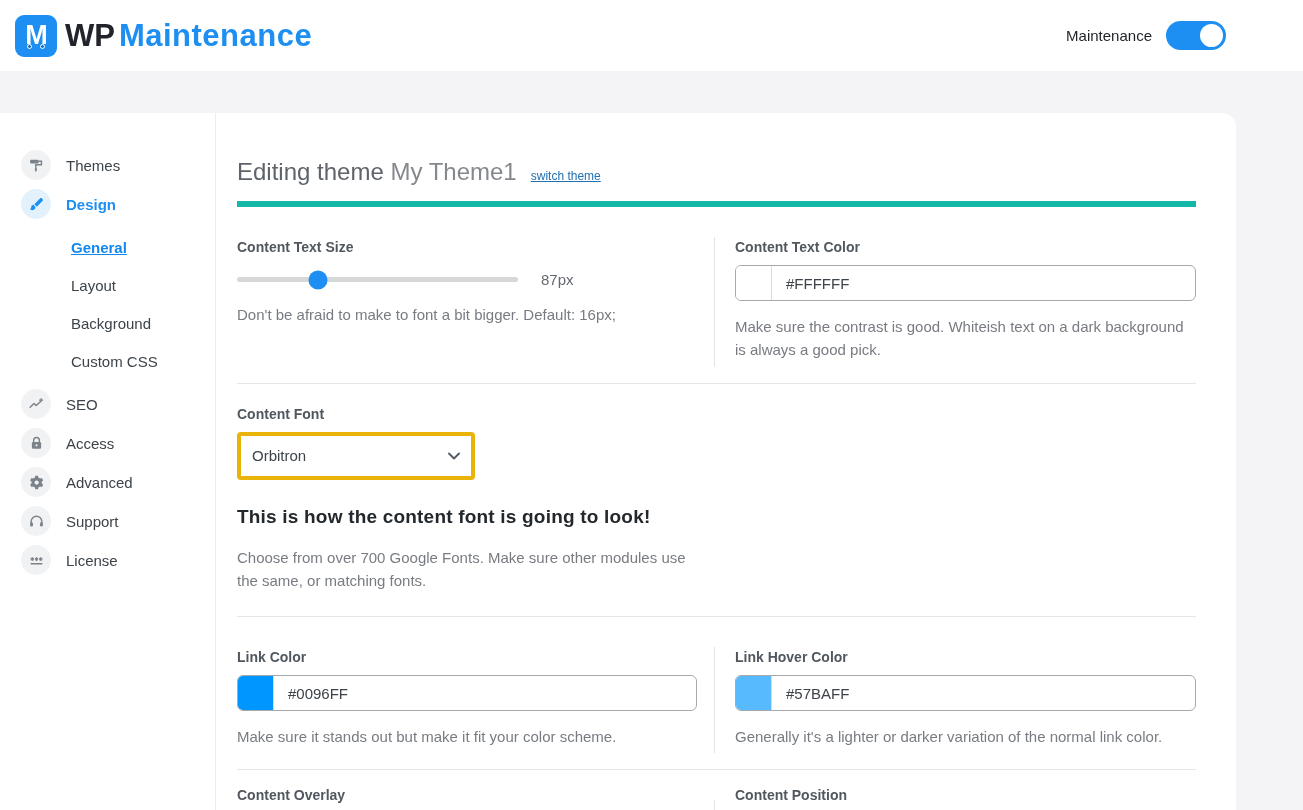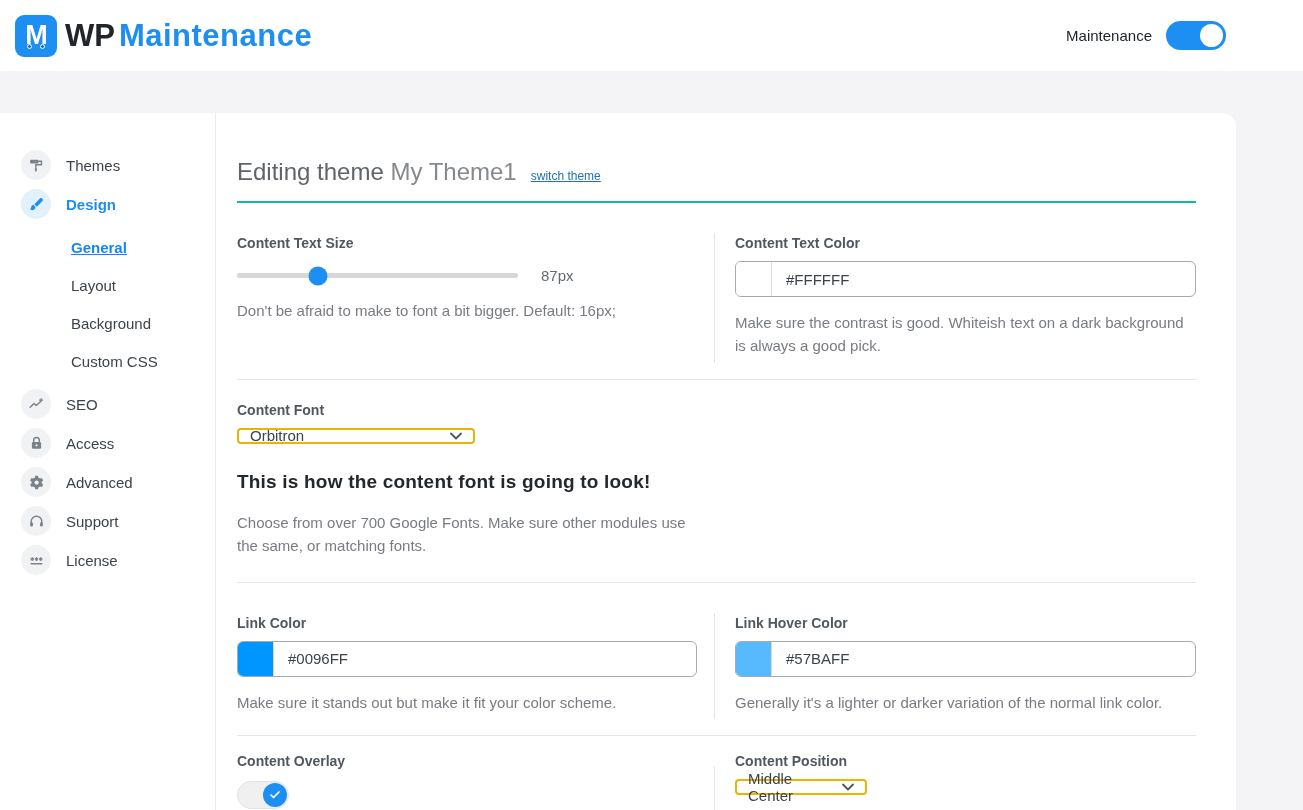--- a/index.html
+++ b/index.html
@@ -56,21 +56,21 @@
   .side-ico svg { width:17px; height:17px; }
   .side-ico.active { background:#e2f1fc; }
   .side-label { margin-left:15px; font-size:15px; color:#3c434a; }
   .side-label.active { color:#1e8ff2; font-weight:bold; }
   .sub-list { margin:1px 0 6px 71px; }
   .sub-item { height:38px; display:flex; align-items:center; font-size:15px; color:#3c434a; cursor:pointer; }
   .sub-item.active { color:#1187ef; font-weight:bold;text-decoration:underline; }
 
   
   .main { position:absolute; left:216px; top:0; right:0; bottom:0; padding:45px 40px 0 21px; }
-  .page-head { display:flex; align-items:baseline; gap:14px; padding-bottom:15px; border-bottom:2px solid #14b8a6; }
+  .page-head { display:flex; align-items:baseline; gap:14px; padding-bottom:15px; border-bottom:6px solid #14b8a6; }
   .page-title { font-size:24px; font-weight:normal; }
   .title-prefix { color:#5f646a; }
   .title-theme { color:#85898e; }
   .switch-link { font-size:12px; color:#2271b1; text-decoration:underline; cursor:pointer; }
 
   .row { position:relative; display:grid; grid-template-columns:460px 461px; column-gap:38px; padding:32px 0 21px; }
   .row.divided::before {
     content:""; position:absolute; left:477px; top:30px; bottom:16px; width:1px; background:#e2e5e8;
   }
   .rule { border:none; border-top:1px solid #e4e7ea; height:0; }
@@ -90,21 +90,21 @@
   .color-input {
     display:flex; height:36px; border:1px solid #a7aaad; border-radius:6px;
     background:#fff; margin-top:10px; overflow:hidden; align-items:stretch;
   }
   .color-input .swatch { width:36px; border-right:1px solid #dcdcde; flex:none; cursor:pointer; }
   .color-input .cval { flex:1; display:flex; align-items:center; padding-left:14px; font-size:15px; color:#3c434a; }
 
   
   .select {
     display:inline-flex; align-items:center; justify-content:space-between;
-    height:16px; border:2px solid #eab308; border-radius:4px; background:#fff;
+    height:48px; border:4px solid #eab308; border-radius:4px; background:#fff;
     padding:0 11px; font-size:15px; color:#3c434a; margin-top:10px; cursor:pointer;
   }
   .select svg { width:12px; height:8px; margin-left:10px; flex:none; }
   .select.w-font { width:238px; }
   .select.w-pos  { width:132px; }
 
   .font-preview { margin-top:26px; font-size:19px; font-weight:bold; color:#23282d; letter-spacing:.2px; }
   .font-row { padding:22px 0 24px; }
   .font-row .hint { max-width:460px; margin-top:18px; }
 

